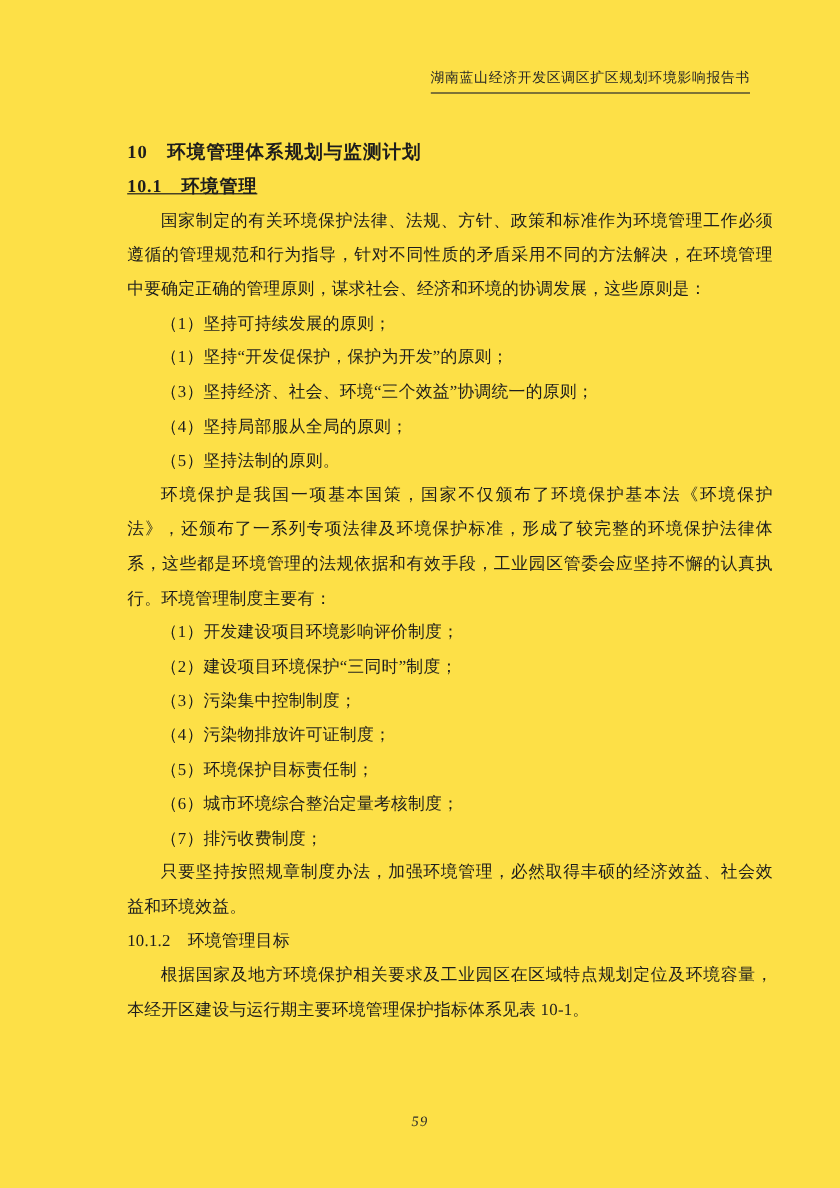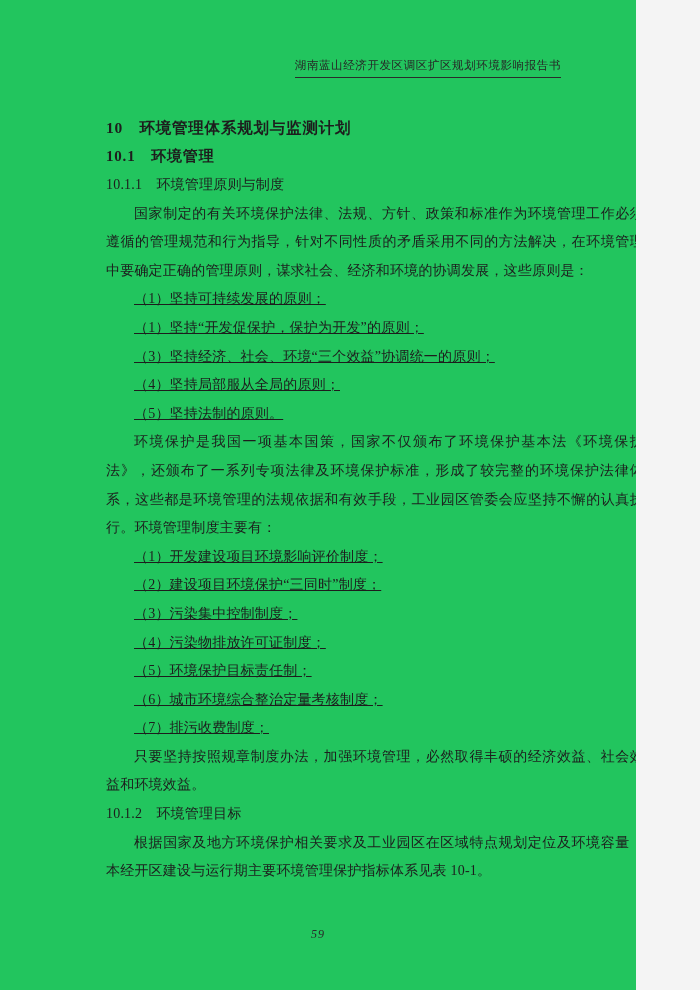--- a/index.html
+++ b/index.html
@@ -4,22 +4,22 @@
 <style>
   * { box-sizing: border-box; }
   html, body { margin: 0; padding: 0; }
   body {
     width: 700px; height: 990px;
     background: #f4f4f4;
     font-family: "Liberation Serif", "DejaVu Serif", serif;
   }
   .page {
     position: relative;
-    width: 636px; height: 990px;
-    background: #22c55e;
+    width: 700px; height: 990px;
+    background: #fde047;
     color: #1d1d1d;
     overflow: hidden;
   }
   .running-header {
     position: absolute;
     top: 57px; left: 0; right: 75px;
     text-align: right;
     font-size: 11.5px;
     line-height: 1.45;
   }
@@ -46,32 +46,33 @@
     letter-spacing: 0.8px;
     line-height: 29px;
     margin: 0;
   }
   .h2 {
     font-weight: bold;
     font-size: 15px;
     letter-spacing: 0.8px;
     line-height: 29px;
     margin: 0;
+    text-decoration: underline;
   }
   .h3 {
     font-weight: normal;
     font-size: 14px;
     line-height: 28.6px;
     margin: 0;
   }
   .para {
     margin: 0;
     text-indent: 2em;
   }
-  .list { margin: 0; padding: 0; list-style: none; text-decoration: underline; }
+  .list { margin: 0; padding: 0; list-style: none; }
   .list-item {
     margin: 0;
     text-indent: 2em;
     line-height: 28.6px;
   }
   .page-footer {
     position: absolute;
     bottom: 48px; left: 0; right: 0;
     text-align: center;
     font-size: 12px;
@@ -88,21 +89,20 @@
   <div class="running-header">
     <span class="header-text">湖南蓝山经济开发区调区扩区规划环境影响报告书</span>
   </div>
 
   <div class="content">
 
     <p class="h1">10　环境管理体系规划与监测计划</p>
 
     <p class="h2">10.1　环境管理</p>
 
-    <p class="h3">10.1.1　环境管理原则与制度</p>
 
     <p class="para">国家制定的有关环境保护法律、法规、方针、政策和标准作为环境管理工作必须遵循的管理规范和行为指导，针对不同性质的矛盾采用不同的方法解决，在环境管理中要确定正确的管理原则，谋求社会、经济和环境的协调发展，这些原则是：</p>
 
     <ul class="list">
       <li class="list-item">（1）坚持可持续发展的原则；</li>
       <li class="list-item">（1）坚持“开发促保护，保护为开发”的原则；</li>
       <li class="list-item">（3）坚持经济、社会、环境“三个效益”协调统一的原则；</li>
       <li class="list-item">（4）坚持局部服从全局的原则；</li>
       <li class="list-item">（5）坚持法制的原则。</li>
     </ul>

